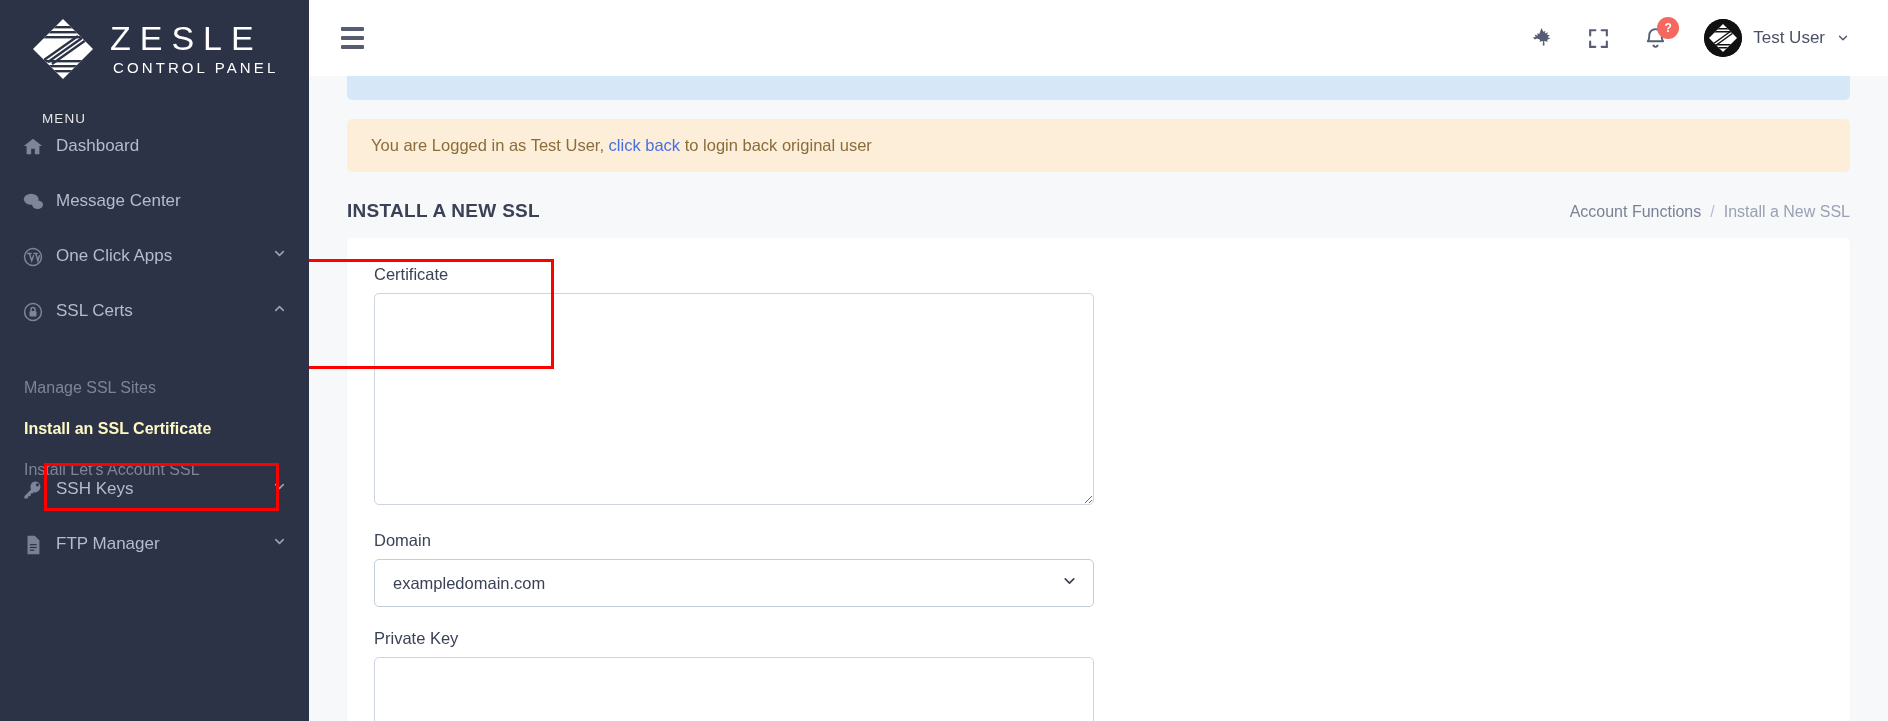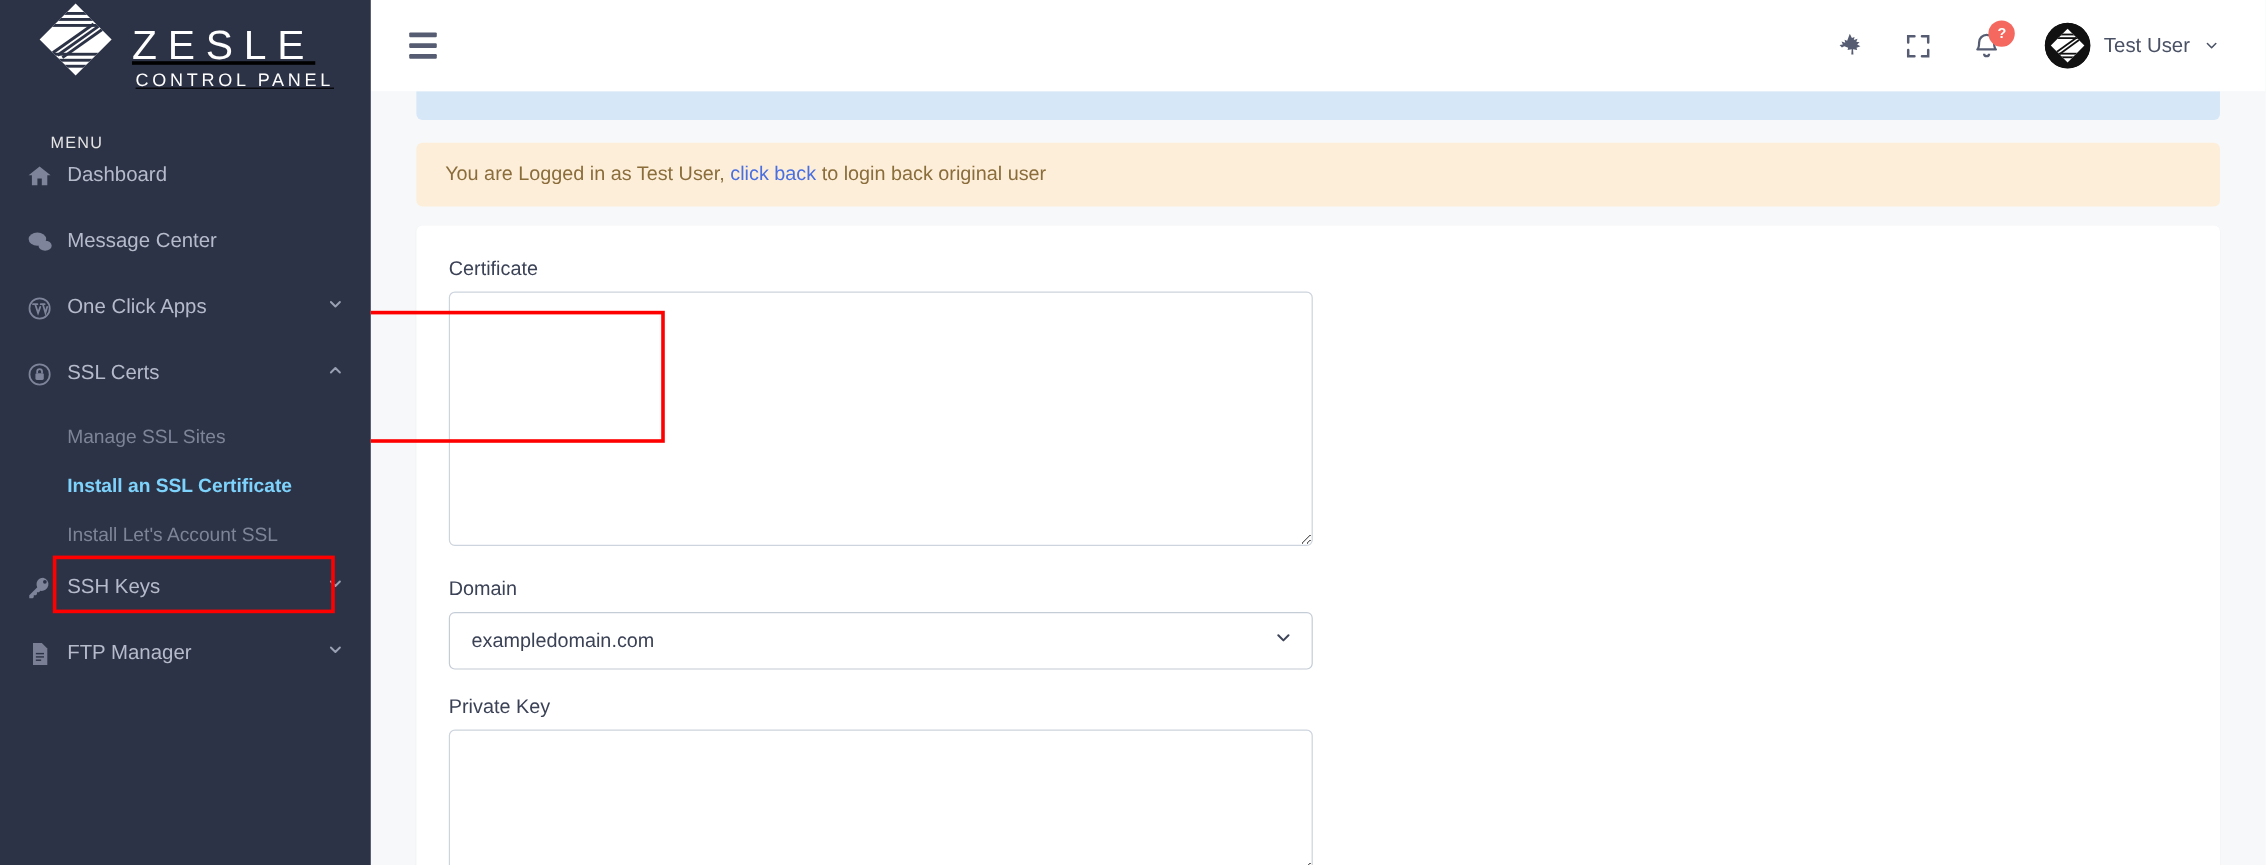--- a/index.html
+++ b/index.html
@@ -14,24 +14,23 @@
   
   .sidebar {
     width: 309px; flex: 0 0 309px;
     background: #2d3346;
     height: 721px;
     overflow: hidden;
     position: relative;
   }
   .brand {
     height: 97px;
-    display: flex; 
+    display: flex; align-items: center;
     padding-left: 30px;
     gap: 14px;
-    text-decoration: underline;
   }
   .logo-mark { width: 66px; height: 66px; flex: 0 0 66px; }
   .brand-text { display: flex; flex-direction: column; justify-content: center; }
   .brand-name {
     color: #ffffff; font-size: 34px; letter-spacing: 9px;
     font-weight: 300; line-height: 1.05;
   }
   .brand-sub {
     color: #ffffff; font-size: 15px; letter-spacing: 3.1px;
     font-weight: 400; padding-left: 3px; margin-top: 2px;
@@ -49,26 +48,26 @@
     cursor: pointer; position: relative;
   }
   .nav-item .ico {
     width: 34px; flex: 0 0 34px;
     display: flex; align-items: center; justify-content: flex-start;
     color: #7e849a;
   }
   .nav-item .lbl { flex: 1; }
   .nav-item .chev { color: #9aa0b4; display: flex; align-items: center; }
   .sub-item {
-    display: flex; align-items: flex-start;
-    height: 41px; padding-left: 56px;
+    display: flex; align-items: flex-end;
+    height: 41px; padding-left: 24px;
     color: #7e8498; font-size: 16px; cursor: pointer;
   }
   .sub-item.active {
-    color: #7dd3fc; font-weight: bold;
+    color: #fef9c3; font-weight: bold;
     position: relative;
   }
   .hl-box {
     position: absolute;
     border: 3px solid #fe0000;
     pointer-events: none;
     z-index: 30;
   }
 
   
@@ -398,20 +397,28 @@
       <div class="alert alert-info">
         <span class="clip"></span>
       </div>
 
       <div class="alert alert-warn">
         <span>You are Logged in as Test User,</span>
         <a href="#">click back</a>
         <span>to login back original user</span>
       </div>
 
+      <div class="page-head">
+        <h1 class="page-title">INSTALL A NEW SSL</h1>
+        <div class="breadcrumb">
+          <span class="crumb-link">Account Functions</span>
+          <span class="sep">/</span>
+          <span class="crumb-cur">Install a New SSL</span>
+        </div>
+      </div>
 
       <div class="card">
 
         <div class="field">
           <label class="field-label">Certificate</label>
           <textarea class="form-textarea ta-cert" placeholder="" style=""></textarea>
         </div>
 
         <div class="field">
           <label class="field-label">Domain</label>

